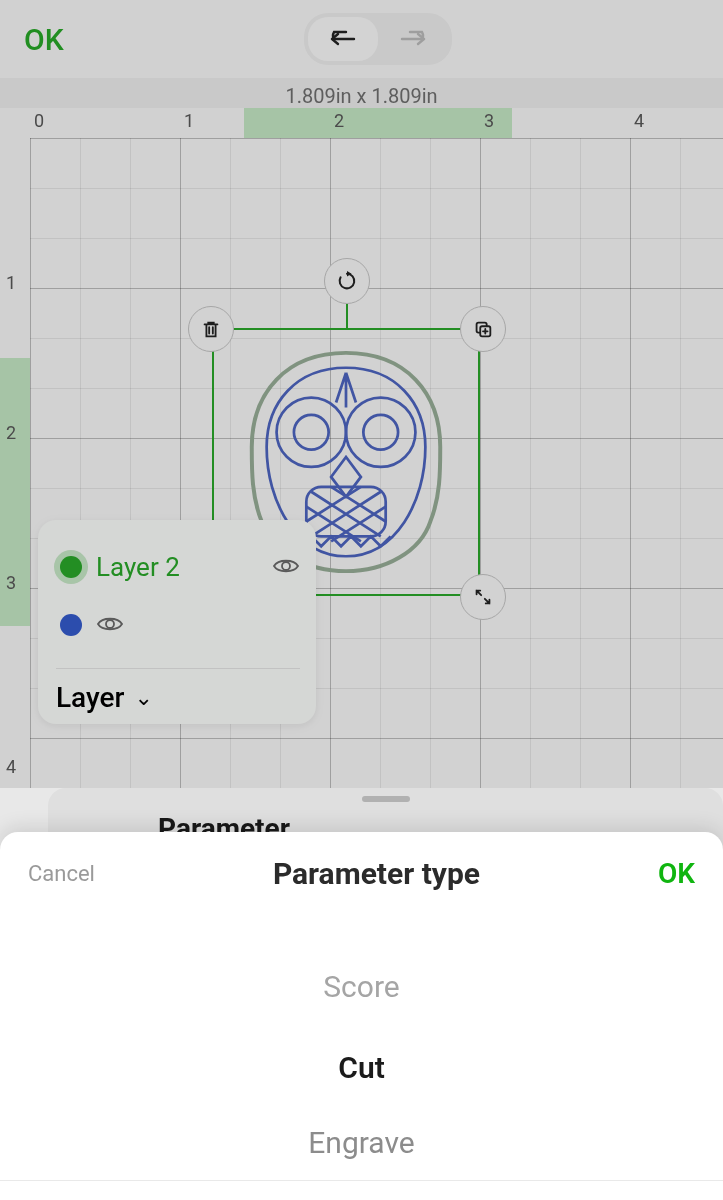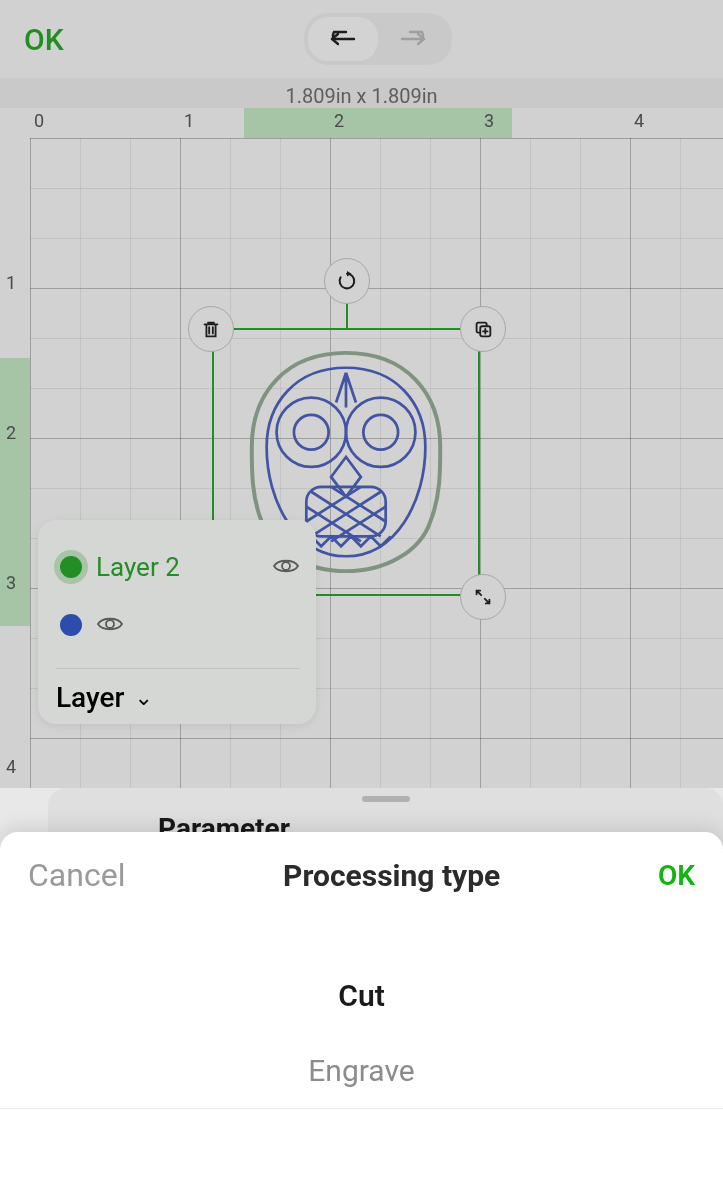--- a/index.html
+++ b/index.html
@@ -64,21 +64,21 @@
 
   
   .parambar { position: absolute; top: 788px; left: 0; right: 0; padding: 8px 0 0; background: #fdfdfd; border-top-left-radius: 18px; border-top-right-radius: 18px; margin-left: 48px; }
   .drag { width: 48px; height: 6px; background: #c9c9c9; border-radius: 3px; margin: 0 auto 10px; }
   .paramrow { display: flex; align-items: center; padding: 0 32px 10px 110px; }
   .paramrow .lbl { font-size: 28px; font-weight: 700; color: #1b1b1b; }
 
   
   .sheet { position: absolute; left: 0; right: 0; top: 832px; bottom: 0; background: #fff; border-top-left-radius: 18px; border-top-right-radius: 18px; box-shadow: 0 -4px 20px rgba(0,0,0,0.12); }
   .sheet-head { display: flex; align-items: center; justify-content: space-between; padding: 24px 28px 18px; }
-  .sheet-head .cancel { color: #9a9a9a; font-size: 32px; }
+  .sheet-head .cancel { color: #9a9a9a; font-size: 22px; }
   .sheet-head .title { font-size: 30px; font-weight: 700; color: #2b2b2b; }
   .sheet-head .ok2 { color: #10b510; font-size: 28px; font-weight: 600; }
   .picker { margin-top: 40px; }
   .pitem { text-align: center; font-size: 30px; padding: 20px 0; color: #a5a5a5; }
   .pitem.engrave { color: #8c8c8c; border-bottom: 1px solid #e9e9e9; }
   .pitem.cut { color: #1b1b1b; font-weight: 600; font-size: 30px; padding-top: 26px; }
 </style>
 </head>
 <body>
 
@@ -215,21 +215,22 @@
       <div class="drag"></div>
       <div class="paramrow">
         <span class="lbl">Parameter</span>
       </div>
     </div>
   </div>
 
   <div class="sheet">
     <div class="sheet-head">
       <span class="cancel">Cancel</span>
-      <span class="title">Processing type</span>
+      <span class="title">Parameter type</span>
       <span class="ok2">OK</span>
     </div>
     <div class="picker">
+      <div class="pitem">Score</div>
       <div class="pitem cut">Cut</div>
       <div class="pitem engrave">Engrave</div>
     </div>
   </div>
 </div>
 
 </body></html>

